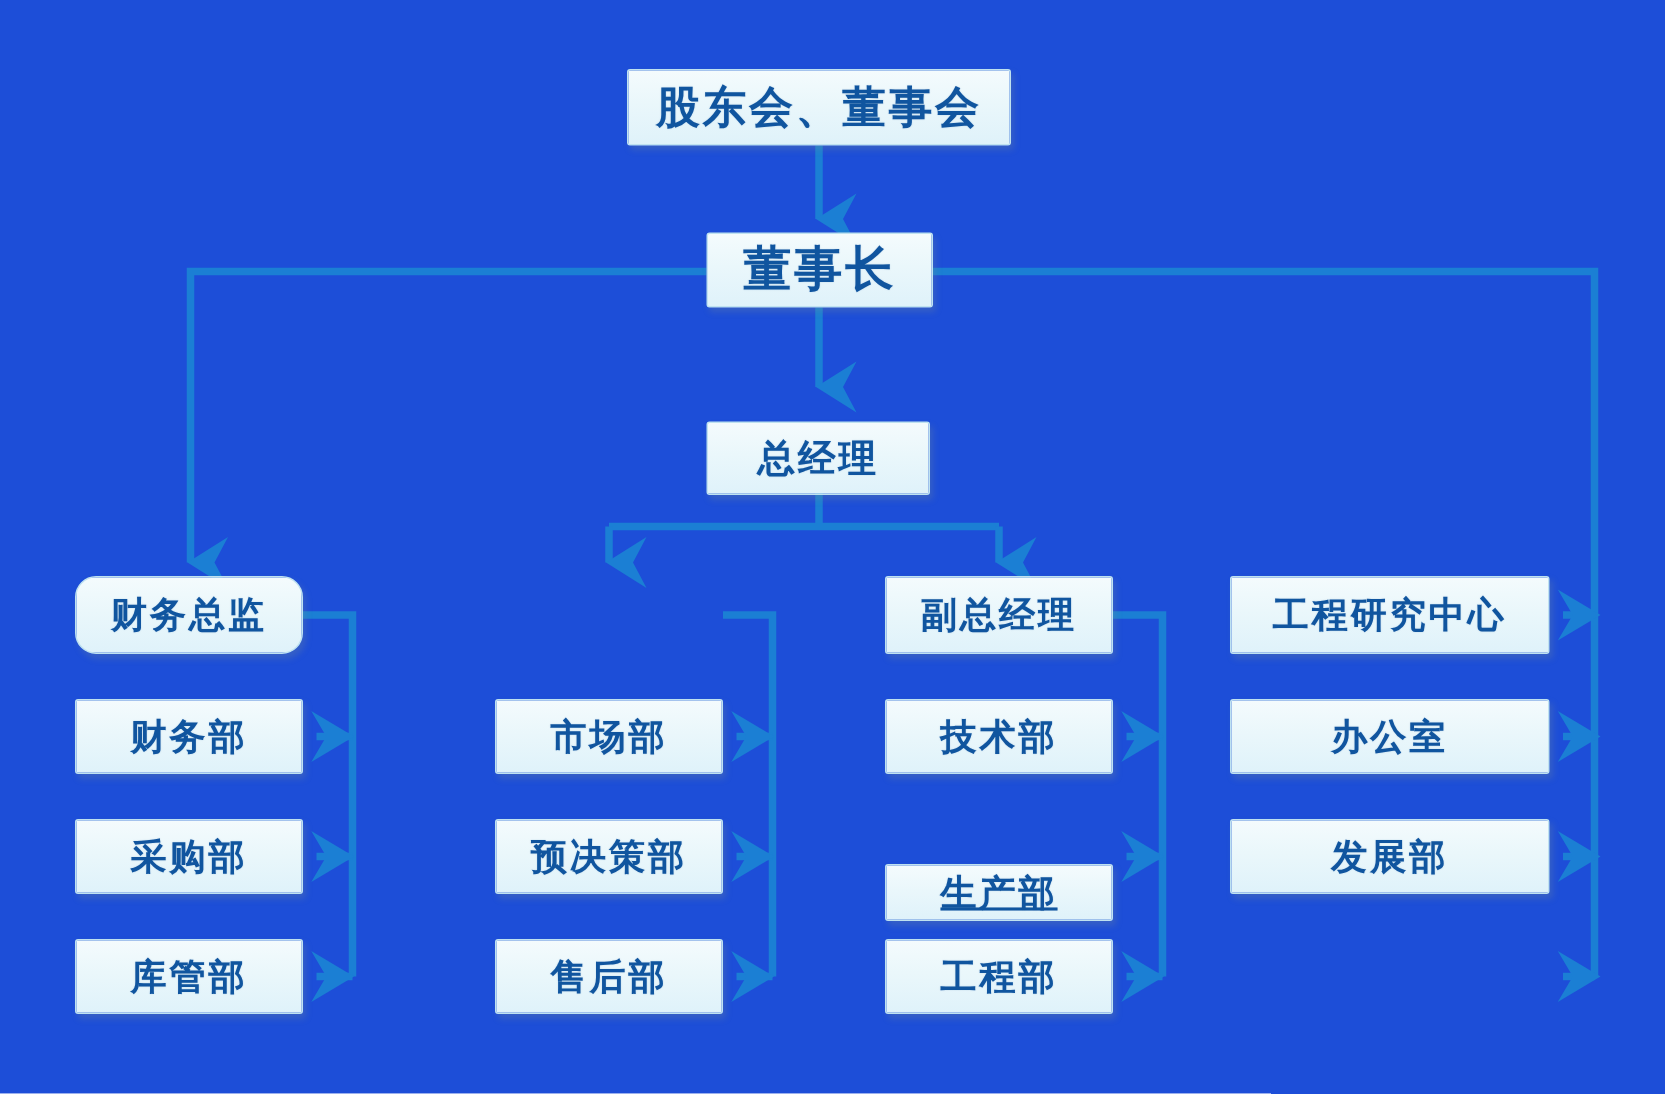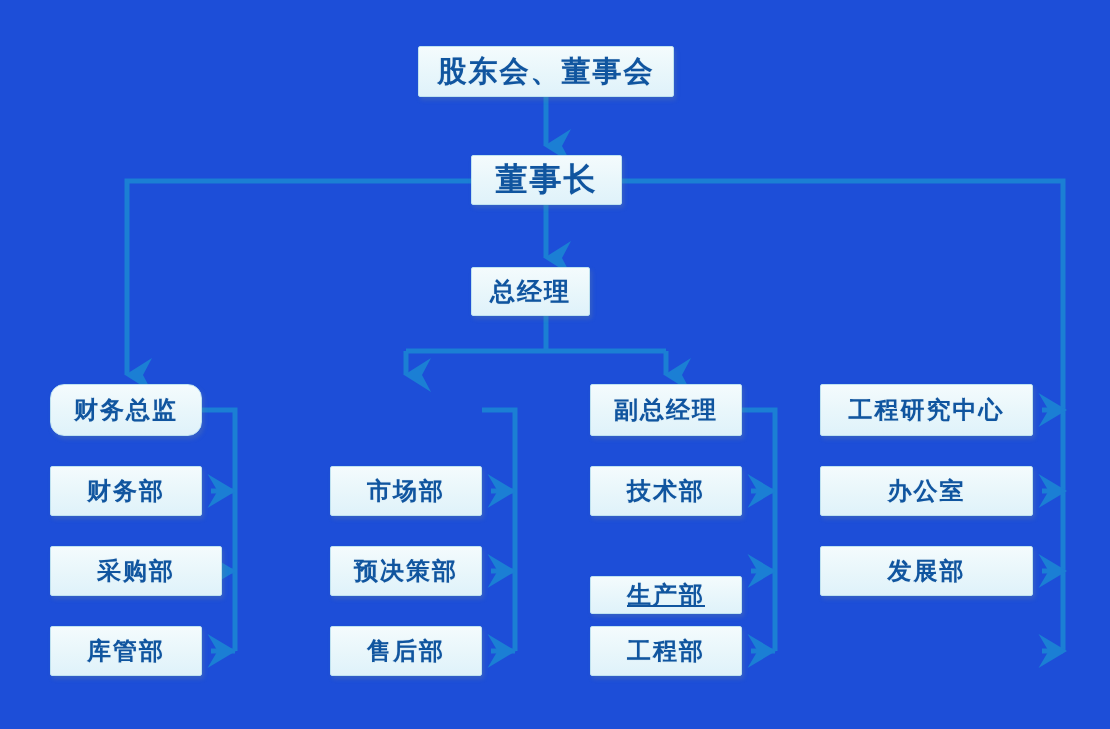--- a/index.html
+++ b/index.html
@@ -97,25 +97,25 @@
       <path d="M1063,491 L1042,491" marker-end="url(#arr-left)"></path>
       <path d="M1063,571 L1042,571" marker-end="url(#arr-left)"></path>
       <path d="M1063,651 L1042,651" marker-end="url(#arr-left)"></path>
     </g>
   </svg>
 
   <div class="org-box lvl-1" style="left:418px; top:46px; width:256px; height:51px;">股东会、董事会</div>
 
   <div class="org-box lvl-2" style="left:471px; top:155px; width:151px; height:50px;">董事长</div>
 
-  <div class="org-box lvl-3" style="left:471px; top:267px; width:119px; height:49px;text-align:right;">总经理</div>
+  <div class="org-box lvl-3" style="left:471px; top:281px; width:149px; height:49px;text-align:right;">总经理</div>
 
   <div class="org-box lvl-head" style="left:50px; top:384px; width:152px; height:52px;border-radius:14px;">财务总监</div>
   <div class="org-box lvl-dept" style="left:50px; top:466px; width:152px; height:50px;">财务部</div>
-  <div class="org-box lvl-dept" style="left:50px; top:546px; width:172px; height:50px;">采购部</div>
+  <div class="org-box lvl-dept" style="left:50px; top:546px; width:152px; height:50px;">采购部</div>
   <div class="org-box lvl-dept" style="left:50px; top:626px; width:152px; height:50px;">库管部</div>
 
   <div class="org-box lvl-dept" style="left:330px; top:466px; width:152px; height:50px;">市场部</div>
   <div class="org-box lvl-dept" style="left:330px; top:546px; width:152px; height:50px;">预决策部</div>
   <div class="org-box lvl-dept" style="left:330px; top:626px; width:152px; height:50px;">售后部</div>
 
   <div class="org-box lvl-head" style="left:590px; top:384px; width:152px; height:52px;">副总经理</div>
   <div class="org-box lvl-dept" style="left:590px; top:466px; width:152px; height:50px;">技术部</div>
   <div class="org-box lvl-dept" style="left:590px; top:576px; width:152px; height:38px;text-decoration:underline;">生产部</div>
   <div class="org-box lvl-dept" style="left:590px; top:626px; width:152px; height:50px;">工程部</div>

